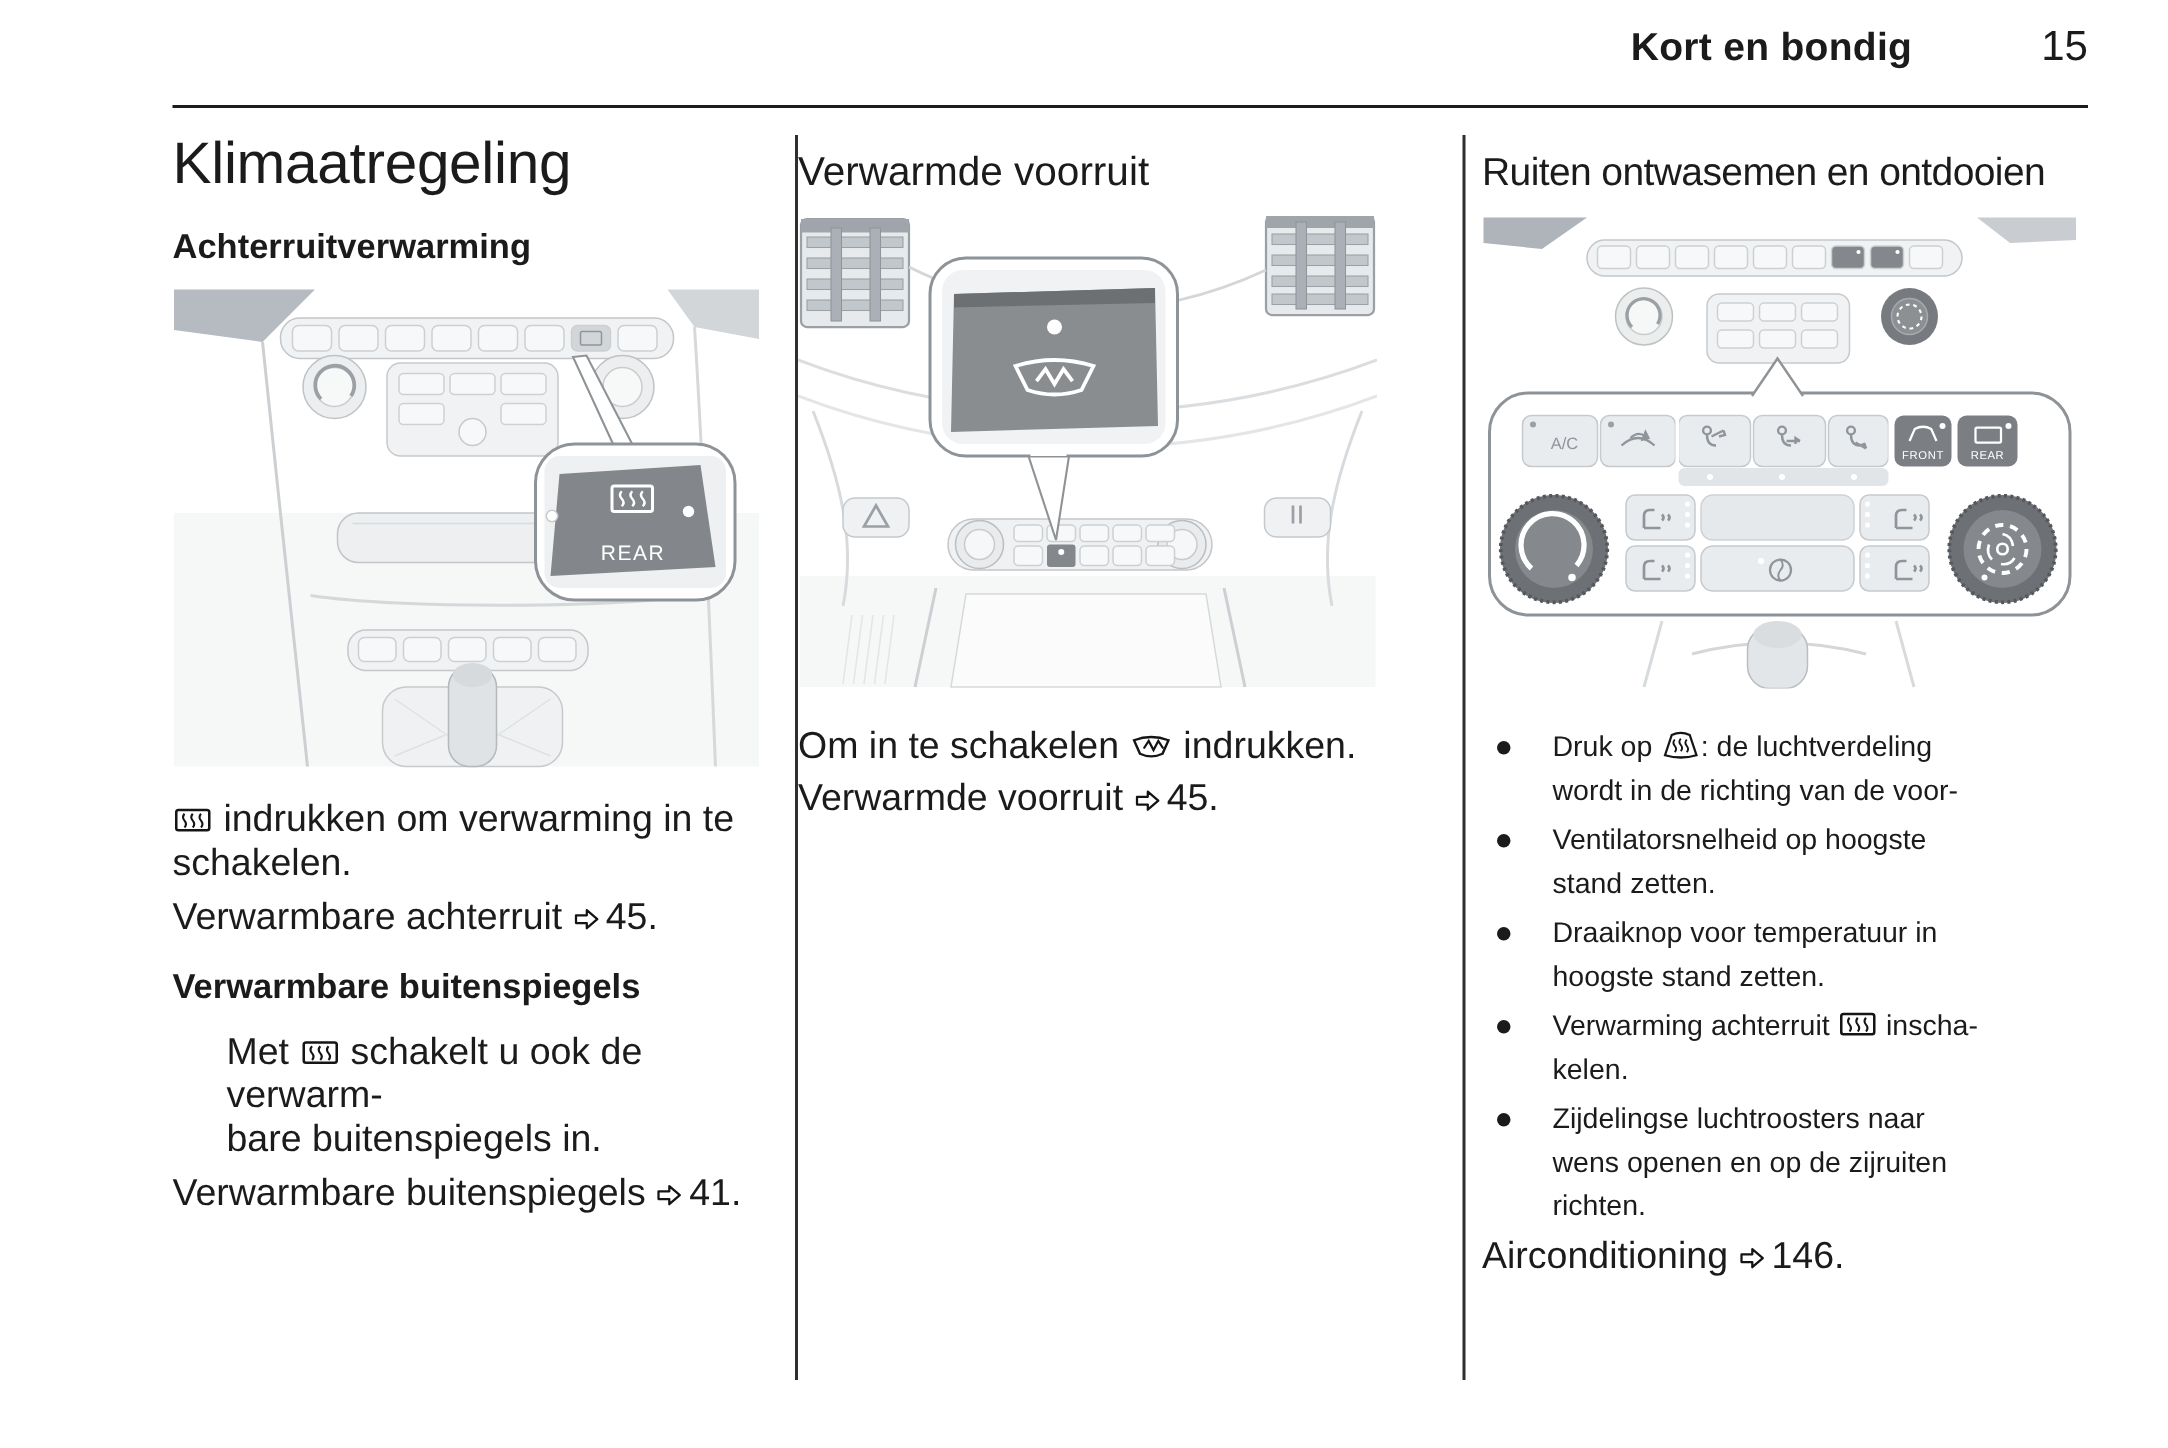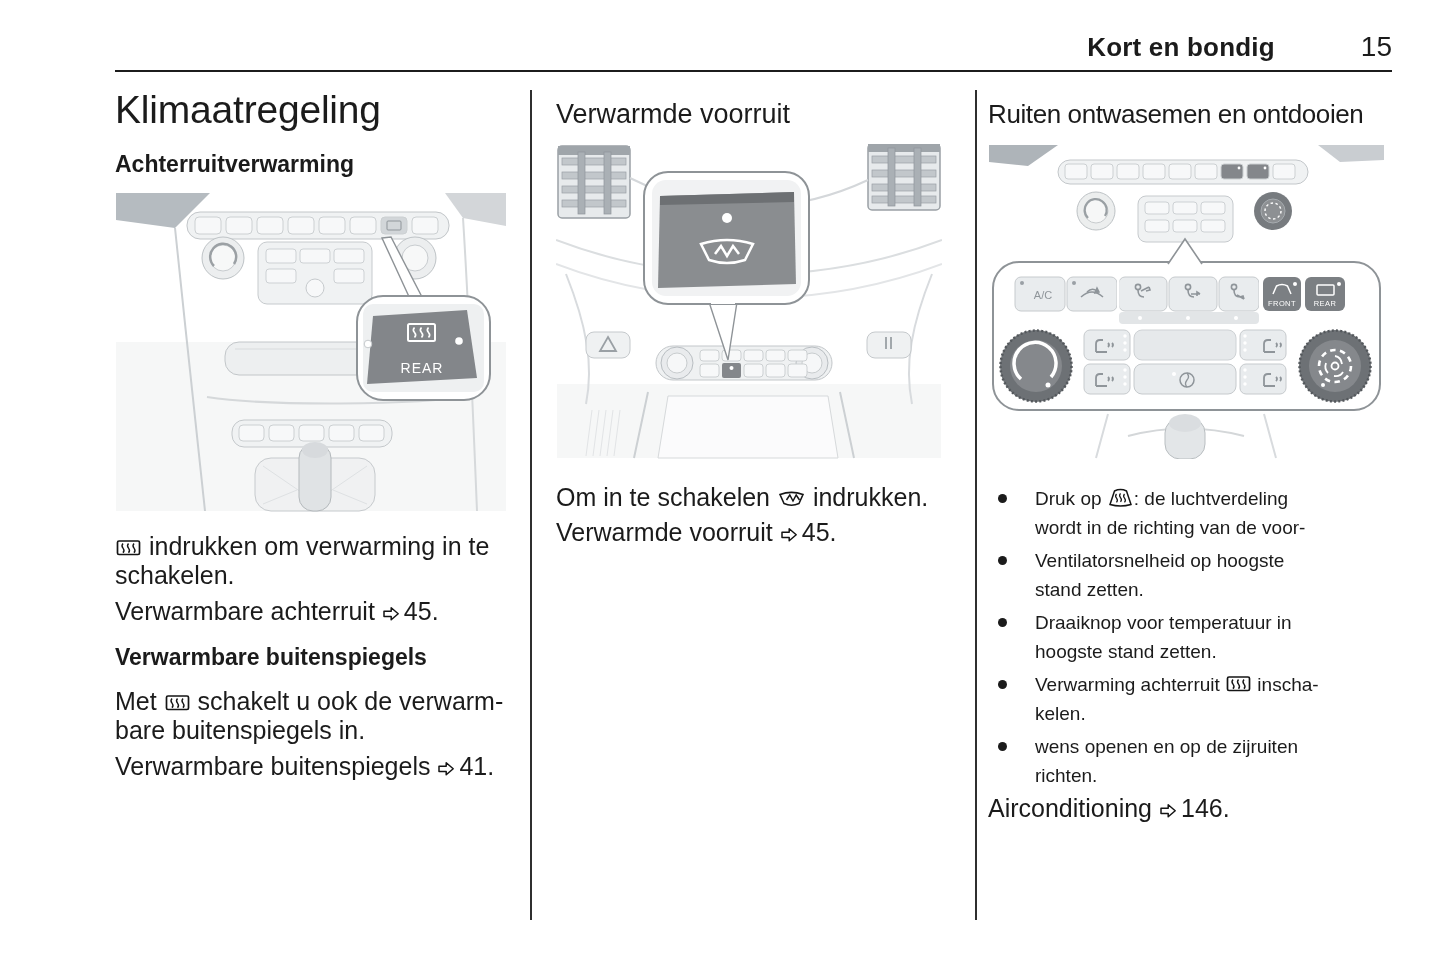--- a/index.html
+++ b/index.html
@@ -8,44 +8,44 @@
     background:#ffffff;
     font-family:"Liberation Sans", sans-serif;
     color:#1b1b1b;
     position:relative;
     overflow:hidden;
   }
   .hdr {
     position:absolute; left:115px; top:24px; width:1277px; height:48px;
     border-bottom:2px solid #1c1c1c;
     display:flex; justify-content:flex-end; align-items:flex-end;
-    padding-bottom:7px;
+    padding-bottom:23px;
   }
   .hdr .t { font-size:26px; font-weight:700; letter-spacing:0.2px; }
   .hdr .n { font-size:28px; font-weight:400; margin-left:86px; }
 
   .vr { position:absolute; top:90px; height:830px; width:2px; background:#2f2f2f; }
   #vr1 { left:530px; } #vr2 { left:975px; }
 
   .col { position:absolute; top:88px; }
   #c1 { left:115px; width:392px; }
-  #c2 { left:556px; width:386px; }
+  #c2 { left:532px; width:386px; }
   #c3 { left:988px; width:397px; }
 
   .h-big   { font-size:39px; font-weight:400; letter-spacing:-0.2px; margin-top:5px; line-height:34px; }
   .h-col   { font-size:27px; font-weight:400; margin-top:11px; line-height:31px; white-space:nowrap; }
   #c3 .h-col { font-size:26px; letter-spacing:-0.4px; }
   .h-sub   { font-size:23px; font-weight:700; margin-top:24px; line-height:27px; }
   .h-sub2  { margin-top:18px; }
 
   .ill { display:block; margin-top:14px; }
 
   p.body { font-size:25px; line-height:29px; }
   .mt20 { margin-top:20px; } .mt24 { margin-top:24px; }
-  .mt7  { margin-top:7px;  } .mt16 { margin-top:16px; } .mt6 { margin-top:6px; }
+  .mt7  { margin-top:7px;  } .mt16 { margin-top:16px;margin-left:36px; } .mt6 { margin-top:6px; }
   .blk  { display:block; }
 
   ul.bullets { list-style:none; margin-top:25px; }
   ul.bullets li { position:relative; padding-left:47px; margin-bottom:4px; font-size:19px; line-height:29px; }
   ul.bullets .dot { position:absolute; left:10px; top:10px; width:9px; height:9px; border-radius:50%; background:#1b1b1b; }
 
   .txticon  { vertical-align:-3px; }
   .refarrow { vertical-align:-2px; margin:0 4px 0 7px; }
 
   svg text { font-family:"Liberation Sans", sans-serif; }
@@ -424,20 +424,21 @@
       <svg class="txticon" width="27" height="20" viewBox="0 0 27 20">
           <g stroke="#151515" fill="none">
             <rect x="2.5" y="3" width="22" height="13.5" rx="1.5" stroke-width="1.7"></rect>
             <path d="M8,5.5 q-2,2.3 0,4.6 q2,2.3 0,4.6 M13.5,5.5 q-2,2.3 0,4.6 q2,2.3 0,4.6 M19,5.5 q-2,2.3 0,4.6 q2,2.3 0,4.6" stroke-width="1.4"></path>
           </g>
         </svg>
       <span>inscha-</span>
       <span class="blk">kelen.</span></li>
     <li>
         <span class="dot"></span>
+      <span class="blk">Zijdelingse luchtroosters naar</span>
       <span class="blk">wens openen en op de zijruiten</span>
       <span class="blk">richten.</span>
       </li>
   </ul>
 
   <p class="body" style="margin-top:2px"><span>Airconditioning</span><svg class="refarrow" width="18" height="16" viewBox="0 0 18 16">
         <path d="M2,5.2 H9.2 V1.8 L16.2,7.8 L9.2,13.8 V10.4 H2 Z" fill="#ffffff" stroke="#141414" stroke-width="1.5" stroke-linejoin="round"></path>
       </svg><span>146.</span></p>
 </div>
 

